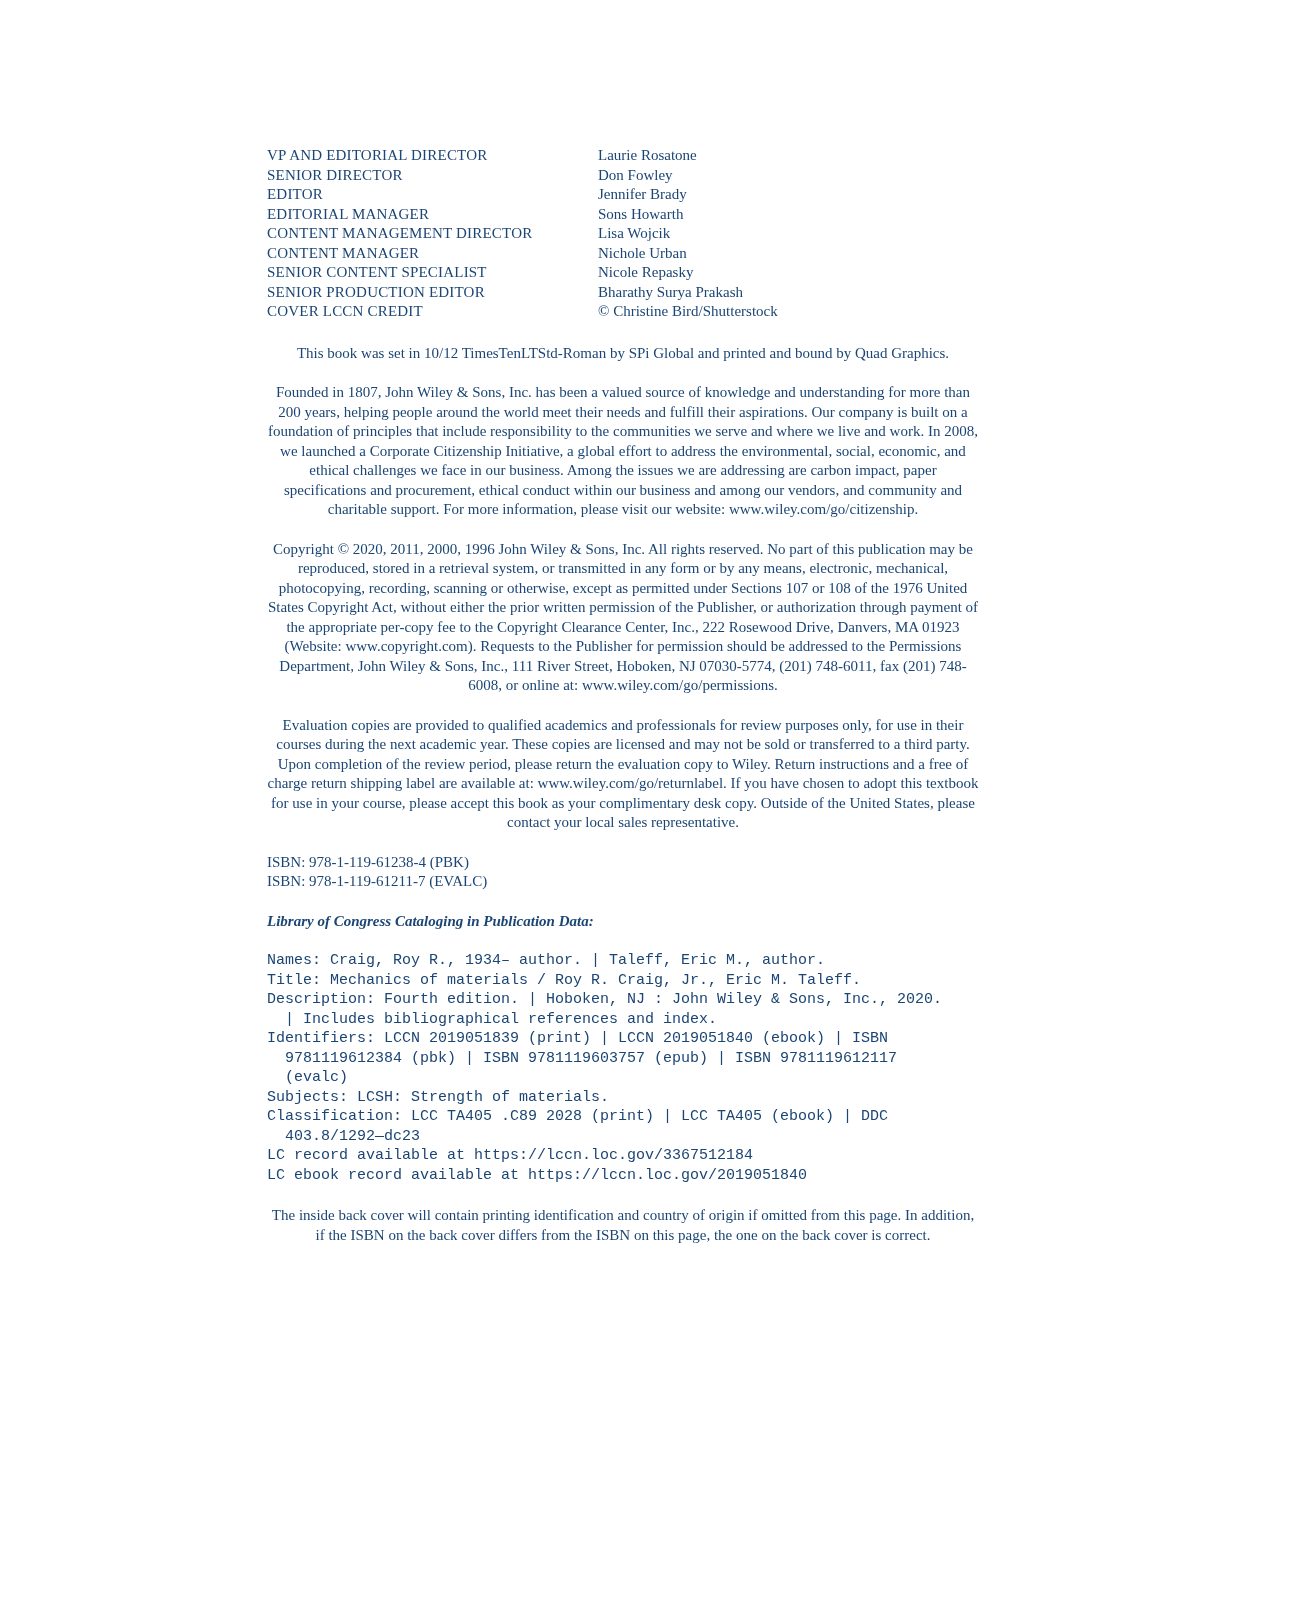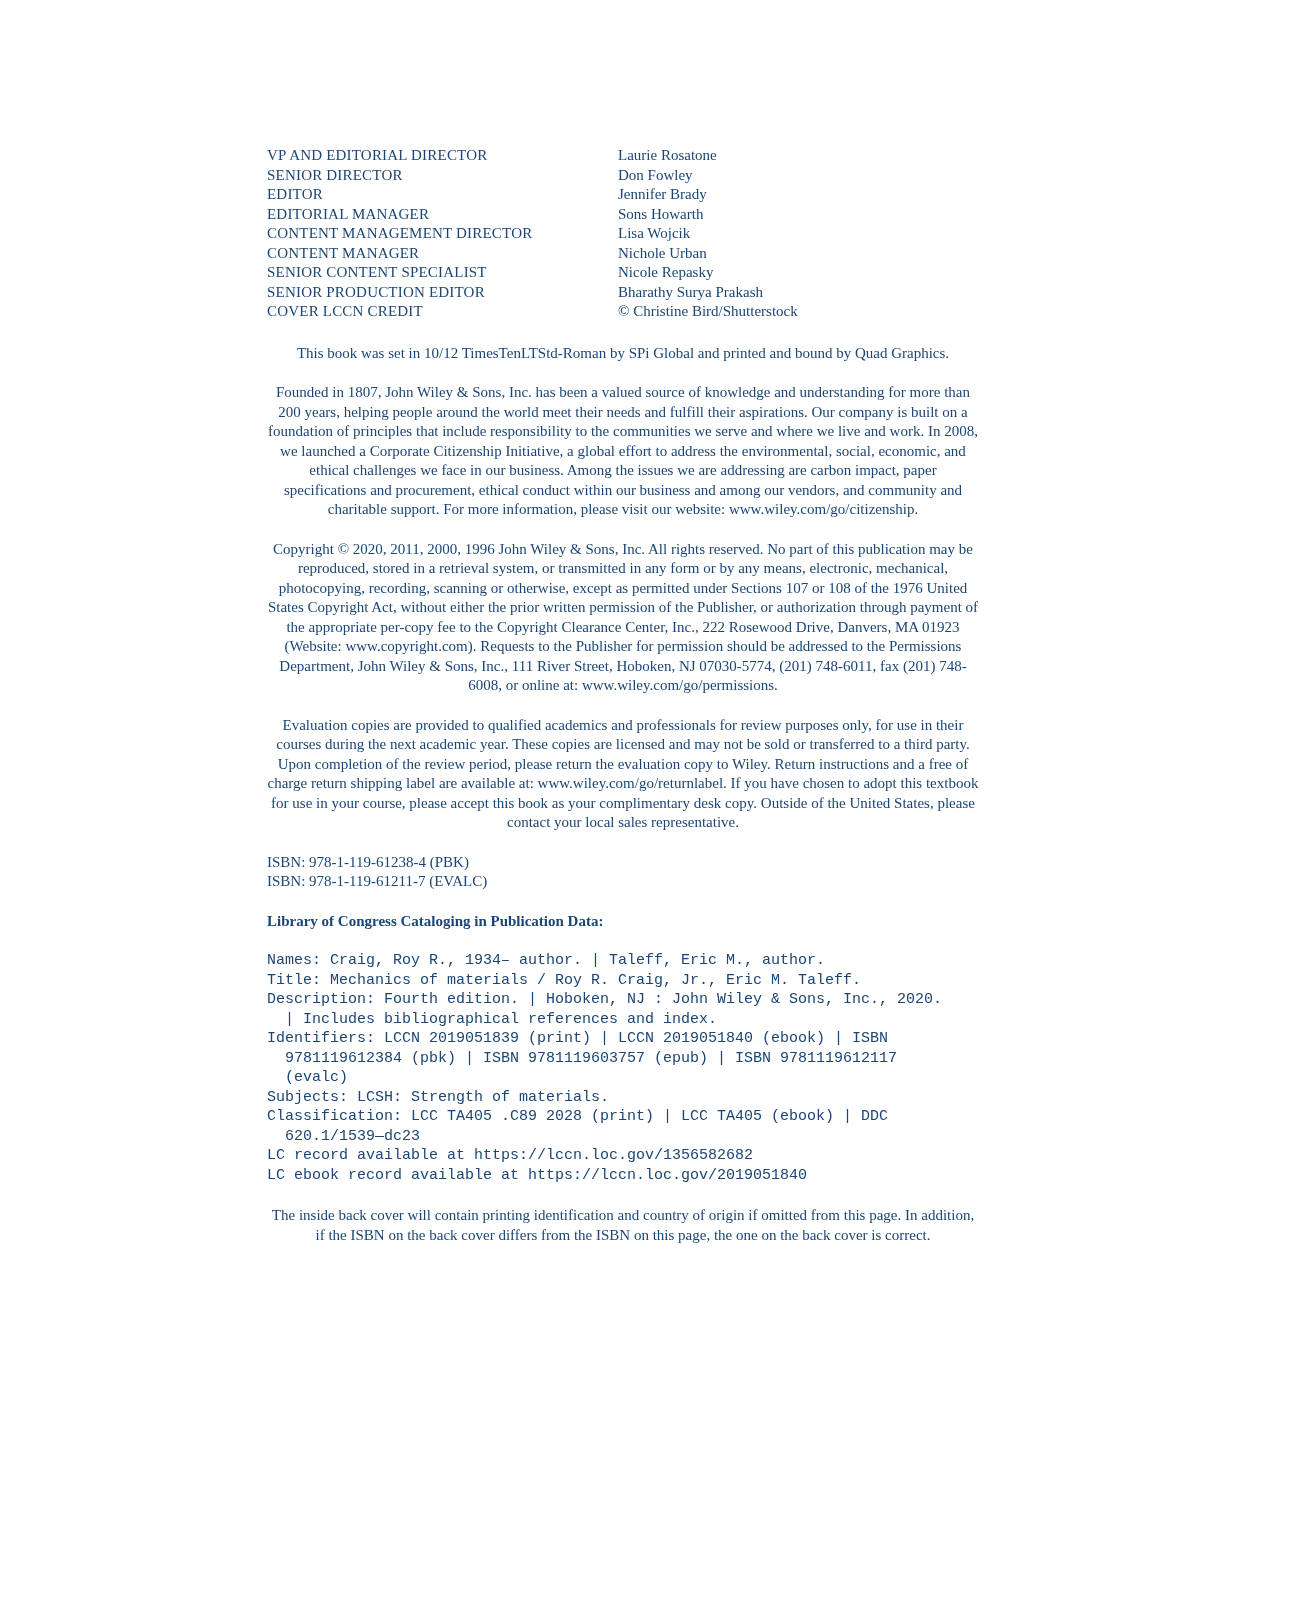--- a/index.html
+++ b/index.html
@@ -22,40 +22,40 @@
     width: 712px;
     color: #1b4574;
     font-size: 15px;
     line-height: 19.5px;
   }
   .credits {
     margin: 0 0 22px 0;
   }
   .credit-row {
     display: flex;
-    gap: 20px;
   }
   .credit-label {
     flex: 0 0 331px;
     width: 331px;
     letter-spacing: 0.2px;
   }
   .credit-value {
     flex: 1 1 auto;
   }
   p.para {
     margin: 0 0 20px 0;
     text-align: center;
   }
   .isbn-block {
     margin: 0 0 20px 0;
   }
   .lc-heading {
     margin: 0 0 20px 0;
     font-weight: bold;
+    font-style: italic;
   }
   .lc-block {
     margin: 0 0 21px 0;
     font-family: Liberation Mono, monospace;
   }
   .lc-line.indent {
     padding-left: 18px;
   }
 </style>
 </head>
@@ -121,21 +121,21 @@
     <div class="lc-block">
       <div class="lc-line">Names: Craig, Roy R., 1934– author. | Taleff, Eric M., author.</div>
       <div class="lc-line">Title: Mechanics of materials / Roy R. Craig, Jr., Eric M. Taleff.</div>
       <div class="lc-line">Description: Fourth edition. | Hoboken, NJ : John Wiley &amp; Sons, Inc., 2020.</div>
       <div class="lc-line indent">| Includes bibliographical references and index.</div>
       <div class="lc-line">Identifiers: LCCN 2019051839 (print) | LCCN 2019051840 (ebook) | ISBN</div>
       <div class="lc-line indent">9781119612384 (pbk) | ISBN 9781119603757 (epub) | ISBN 9781119612117</div>
       <div class="lc-line indent">(evalc)</div>
       <div class="lc-line">Subjects: LCSH: Strength of materials.</div>
       <div class="lc-line">Classification: LCC TA405 .C89 2028 (print) | LCC TA405 (ebook) | DDC</div>
-      <div class="lc-line indent">620.1/1539—dc23</div>
-      <div class="lc-line">LC record available at https://lccn.loc.gov/1356582682</div>
+      <div class="lc-line indent">403.8/1292—dc23</div>
+      <div class="lc-line">LC record available at https://lccn.loc.gov/3367512184</div>
       <div class="lc-line">LC ebook record available at https://lccn.loc.gov/2019051840</div>
     </div>
 
     <p class="para">The inside back cover will contain printing identification and country of origin if omitted from this page. In addition, if the ISBN on the back cover differs from the ISBN on this page, the one on the back cover is correct.</p>
 
   </div>
 </div>
 
 </body></html>

